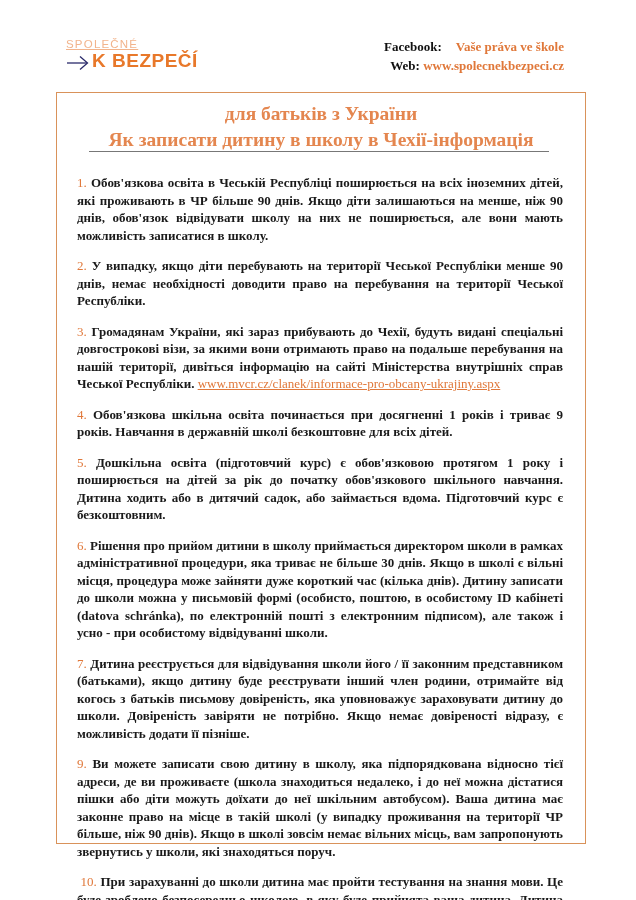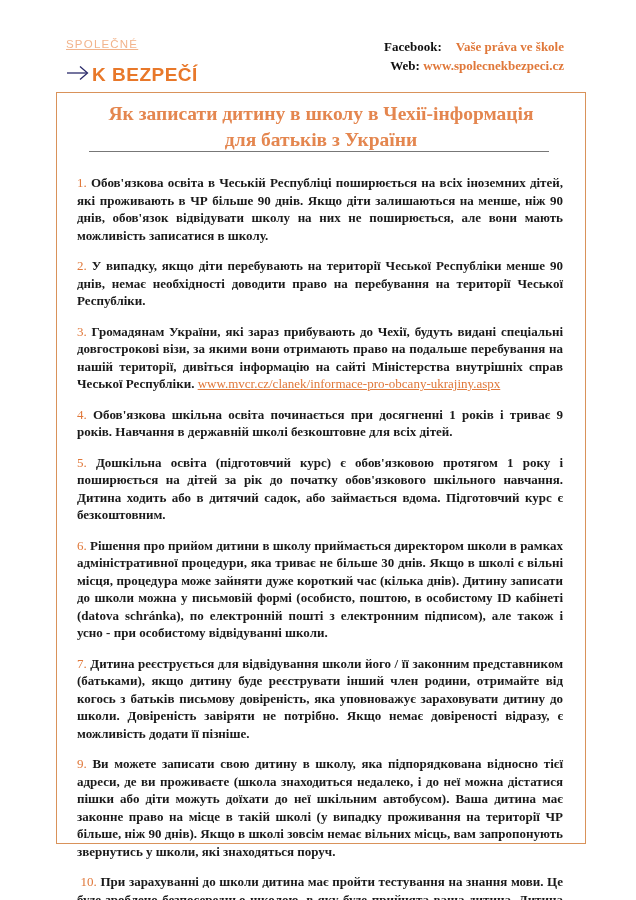--- a/index.html
+++ b/index.html
@@ -2,21 +2,21 @@
 <html><head>
 <meta charset="utf-8">
 <style>
   html, body { margin: 0; padding: 0; background: #ffffff; }
   body { width: 636px; height: 900px; position: relative; overflow: hidden;
          font-family: "DejaVu Serif", "Liberation Serif", serif; color: #1a1a1a; }
 
   .logo { position: absolute; left: 66px; top: 38px; }
   .logo-top { font-family: "Liberation Sans", sans-serif; font-size: 11.5px; letter-spacing: 1.2px;
               color: #f2b48c; line-height: 12px; font-weight: normal; text-decoration: underline; }
-  .logo-bottom { display: flex; align-items: flex-start; margin-top: 15px; }
+  .logo-bottom { display: flex; align-items: flex-end; margin-top: 1px; }
   .logo-arrow { width: 24px; height: 16px; margin-right: 2px; }
   .logo-main { font-family: "Liberation Sans", sans-serif; font-weight: bold; font-size: 19px;
                color: #e8782a; letter-spacing: 0.5px; line-height: 20px; }
 
   .contact { position: absolute; right: 72px; top: 37px; font-family: "Liberation Serif", serif;
              font-size: 13px; line-height: 19px; text-align: right; }
   .contact-row { white-space: nowrap; }
   .contact-label { color: #111; font-weight: bold; }
   .contact-value { color: #e0783a; font-weight: bold; }
   .fb-gap { display: inline-block; width: 14px; }
@@ -54,22 +54,22 @@
     <span class="contact-label">Facebook:</span><span class="fb-gap"></span><span class="contact-value">Vaše práva ve škole</span>
   </div>
   <div class="contact-row">
     <span class="contact-label">Web:</span>
     <span class="contact-value">www.spolecnekbezpeci.cz</span>
   </div>
 </div>
 
 <div class="box">
   <div class="title">
+    <div>для батьків з України</div>
     <div>Як записати дитину в школу в Чехії-інформація</div>
-    <div>для батьків з України</div>
   </div>
   <div class="title-rule"></div>
 
   <div class="items">
     <p class="item"><span class="item-num">1.</span> <span>Обов'язкова освіта в Чеській Республіці поширюється на всіх іноземних дітей, які проживають в ЧР більше 90 днів. Якщо діти залишаються на менше, ніж 90 днів, обов'язок відвідувати школу на них не поширюється, але вони мають можливість записатися в школу.</span></p>
     <p class="item"><span class="item-num">2.</span> <span>У випадку, якщо діти перебувають на території Чеської Республіки менше 90 днів, немає необхідності доводити право на перебування на території Чеської Республіки.</span></p>
     <p class="item"><span class="item-num">3.</span> <span>Громадянам України, які зараз прибувають до Чехії, будуть видані спеціальні довгострокові візи, за якими вони отримають право на подальше перебування на нашій території, дивіться інформацію на сайті Міністерства внутрішніх справ Чеської Республіки.</span> <a class="item-link">www.mvcr.cz/clanek/informace-pro-obcany-ukrajiny.aspx</a></p>
     <p class="item"><span class="item-num">4.</span> <span>Обов'язкова шкільна освіта починається при досягненні 1 років і триває 9 років. Навчання в державній школі безкоштовне для всіх дітей.</span></p>
     <p class="item"><span class="item-num">5.</span> <span>Дошкільна освіта (підготовчий курс) є обов'язковою протягом 1 року і поширюється на дітей за рік до початку обов'язкового шкільного навчання. Дитина ходить або в дитячий садок, або займається вдома. Підготовчий курс є безкоштовним.</span></p>
     <p class="item"><span class="item-num">6.</span> <span>Рішення про прийом дитини в школу приймається директором школи в рамках адміністративної процедури, яка триває не більше 30 днів. Якщо в школі є вільні місця, процедура може зайняти дуже короткий час (кілька днів). Дитину записати до школи можна у письмовій формі (особисто, поштою, в особистому ID кабінеті (datova schránka), по електронній пошті з електронним підписом), але також і усно - при особистому відвідуванні школи.</span></p>

